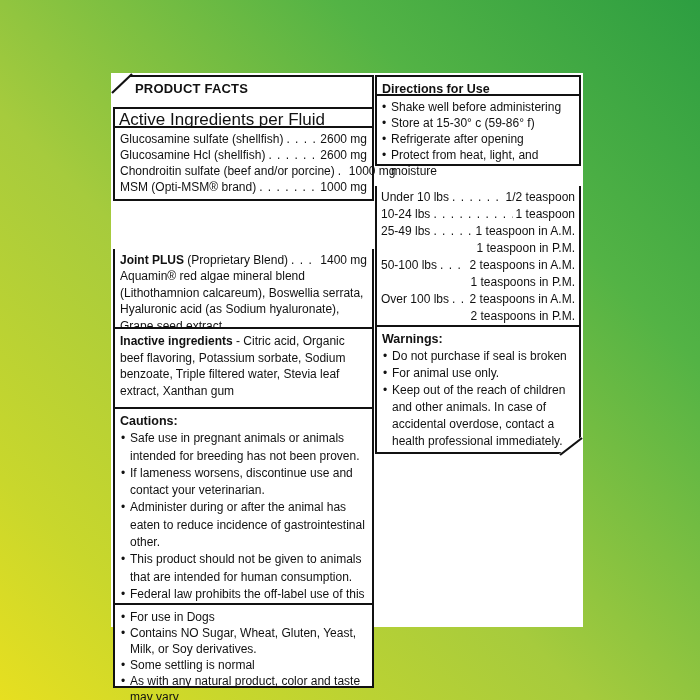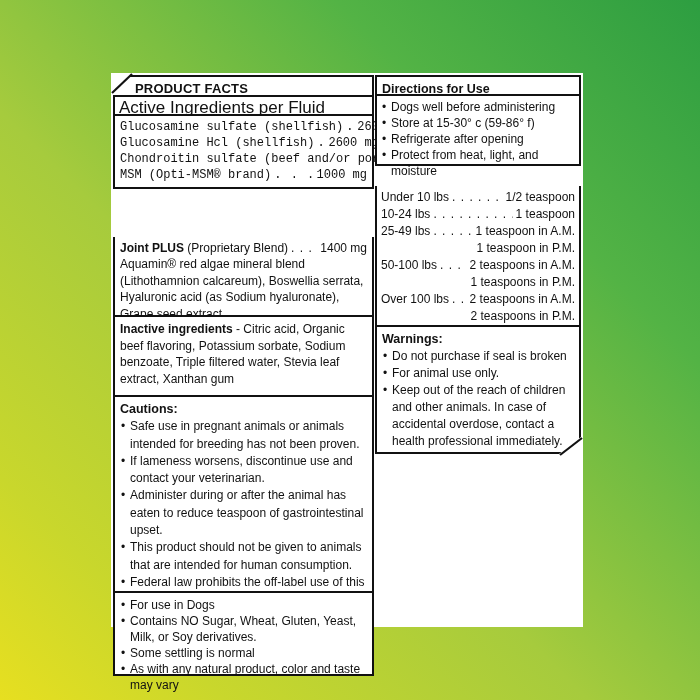--- a/index.html
+++ b/index.html
@@ -9,27 +9,27 @@
     font-family:"Liberation Sans", sans-serif; color:#111;
   }
   .panel { position:absolute; left:111px; top:73px; width:472px; height:554px; background:#fff; }
   .col { position:absolute; top:2px; }
   .col-left  { left:2px;  width:261px; }
   .col-right { left:264px; width:206px; }
   .box { box-sizing:border-box; background:#fff; border:2px solid #111; border-top:none; position:relative; }
   .box.first { border-top:2px solid #111; }
   .txt { font-size:12px; line-height:16px; }
   
-  .pf-box { height:22px; border-left:none; padding:2px 4px 0 22px;
+  .pf-box { height:34px; border-left:none; padding:2px 4px 0 22px;
             clip-path:polygon(18px 0, 100% 0, 100% 100%, 0 100%, 0 17px); }
   .pf-title { font-size:13px; font-weight:bold; letter-spacing:0.2px; }
   .pf-cut { position:absolute; left:-2px; top:-2px; width:22px; height:21px; pointer-events:none; }
   .ai-box { height:19px; padding:1px 4px 0 4px; }
   .ai-title { font-size:17px; font-weight:normal;margin-top:28px; }
-  .ing-box { height:73px; padding:3px 5px 0 5px;font-family:Liberation Mono, monospace; }
+  .ing-box { height:73px; padding:3px 5px 0 5px; }
   .lrow { display:flex; align-items:baseline; }
   .lrow .nm { white-space:nowrap; }
   .lrow .amt { white-space:nowrap; }
   .leader { flex:1; overflow:hidden; white-space:nowrap; margin:0 3px; min-width:8px; }
   .leader::after { content:". . . . . . . . . . . . . . . . . . . . . . . . . . . . . . . . . . ."; letter-spacing:1px; }
   .joint-box { height:80px; padding:3px 5px 0 5px;margin-top:48px; }
   .inact-box { height:80px; padding:4px 5px 0 5px; }
   .inact-box .txt, .joint-desc { line-height:16.5px; }
   .caut-box { height:196px; padding:4px 5px 0 5px; }
   .caut-box .txt { line-height:17.3px; }
@@ -102,41 +102,41 @@
       </div>
 
       <div class="box inact-box">
         <div class="txt"><span class="bold">Inactive ingredients</span><span> - Citric acid, Organic beef flavoring, Potassium sorbate, Sodium benzoate, Triple filtered water, Stevia leaf extract, Xanthan gum</span></div>
       </div>
 
       <div class="box caut-box">
         <div class="sec-title txt">Cautions:</div>
         <div class="txt b">Safe use in pregnant animals or animals intended for breeding has not been proven.</div>
         <div class="txt b">If lameness worsens, discontinue use and contact your veterinarian.</div>
-        <div class="txt b">Administer during or after the animal has eaten to reduce teaspoon of gastrointestinal upset.</div>
+        <div class="txt b">Administer during or after the animal has eaten to reduce incidence of gastrointestinal other.</div>
         <div class="txt b">This product should not be given to animals that are intended for human consumption.</div>
         <div class="txt b">Federal law prohibits the off-label use of this product in ruminants.</div>
       </div>
 
       <div class="box use-box">
         <div class="txt b">For use in Dogs</div>
         <div class="txt b">Contains NO Sugar, Wheat, Gluten, Yeast, Milk, or Soy derivatives.</div>
         <div class="txt b">Some settling is normal</div>
         <div class="txt b">As with any natural product, color and taste may vary</div>
       </div>
     </div>
 
     <div class="col col-right">
 
       <div class="box first dir-box">
         <span class="sec-title">Directions for Use</span>
       </div>
 
       <div class="box dirb-box">
-        <div class="txt b">Dogs well before administering</div>
+        <div class="txt b">Shake well before administering</div>
         <div class="txt b">Store at 15-30° c (59-86° f)</div>
         <div class="txt b">Refrigerate after opening</div>
         <div class="txt b">Protect from heat, light, and moisture</div>
       </div>
 
       <div class="box dose-box">
         <div class="drow txt">
           <div class="lrow">
             <span class="nm">Under 10 lbs</span>
             <span class="leader"></span>

